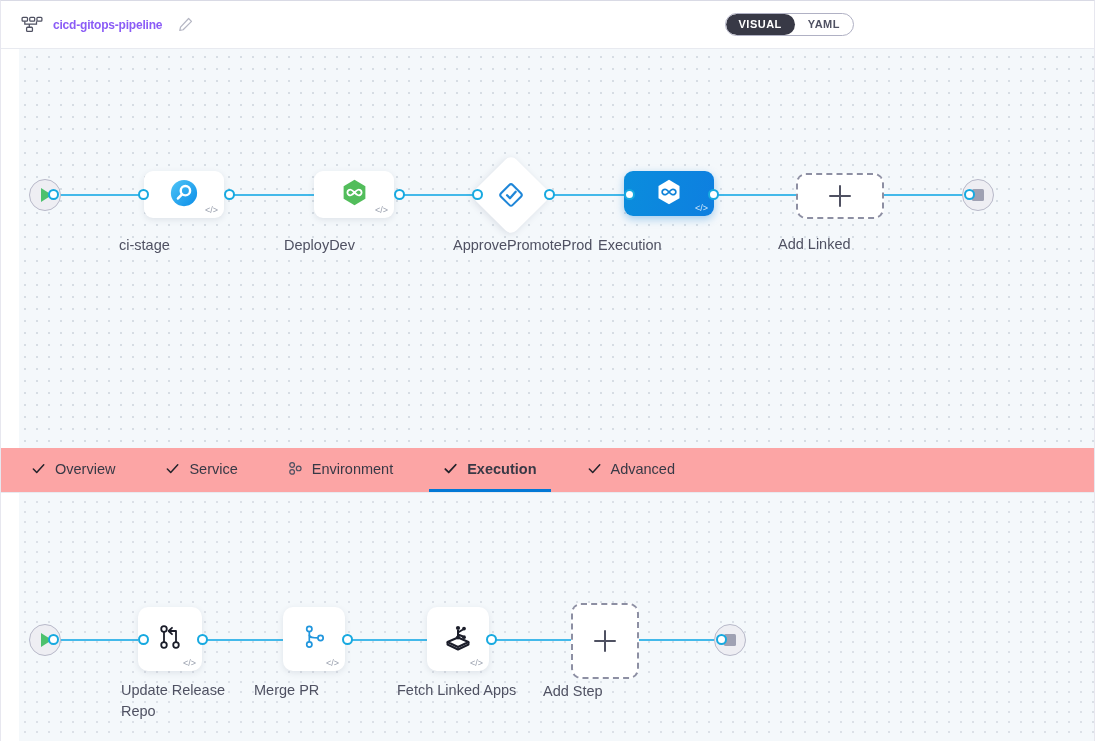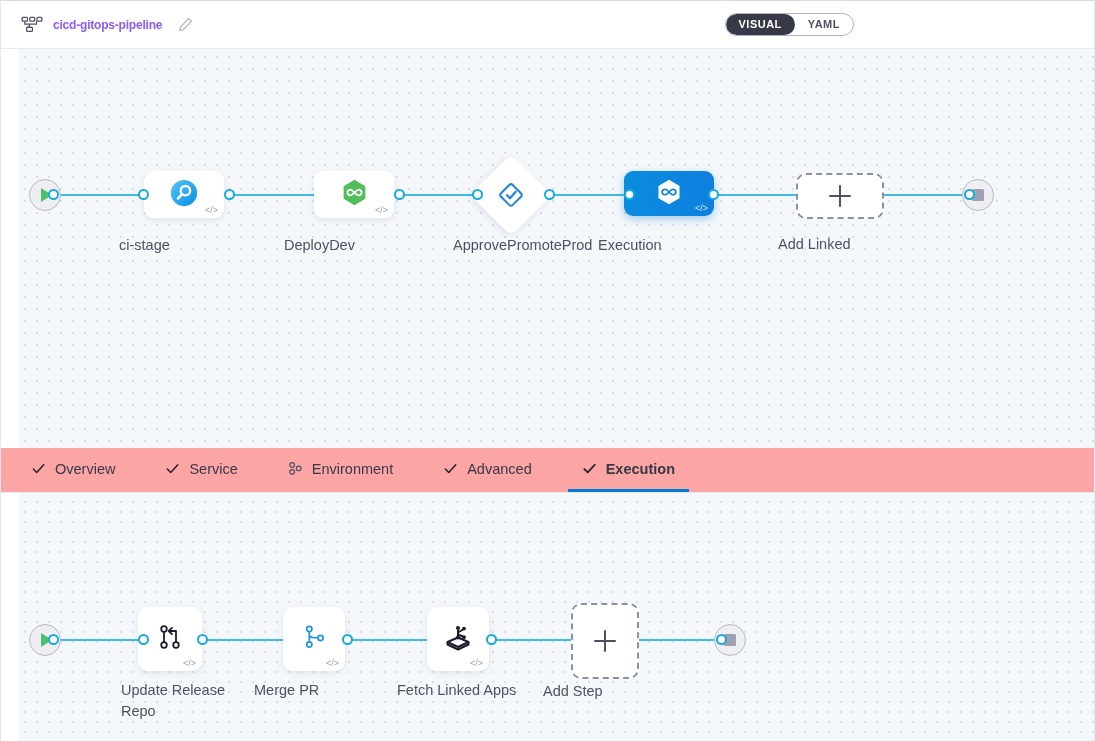--- a/index.html
+++ b/index.html
@@ -213,36 +213,36 @@
       <span>
         <svg class="tick" viewBox="0 0 16 16">
           <circle cx="4.4" cy="4.2" r="2.5" fill="none" stroke="#4f5162" stroke-width="1.3"></circle>
           <circle cx="4.4" cy="11.6" r="2.5" fill="none" stroke="#4f5162" stroke-width="1.3"></circle>
           <circle cx="11.4" cy="7.9" r="2.5" fill="none" stroke="#4f5162" stroke-width="1.3"></circle>
         </svg>
       </span>
       <span>Environment</span>
     </div>
 
+    <div class="tab active">
+      <span>
+        <svg class="tick" viewBox="0 0 16 16">
+            <path d="M2.5 8.6 6.1 12.2 13.6 4" fill="none" stroke="#22222a" stroke-width="1.9" stroke-linecap="round" stroke-linejoin="round"></path>
+          </svg>
+      </span>
+      <span>Execution</span>
+    </div>
+
     <div class="tab">
       <span>
         <svg class="tick" viewBox="0 0 16 16">
             <path d="M2.5 8.6 6.1 12.2 13.6 4" fill="none" stroke="#22222a" stroke-width="1.6" stroke-linecap="round" stroke-linejoin="round"></path>
           </svg>
       </span>
       <span>Advanced</span>
-    </div>
-
-    <div class="tab active">
-      <span>
-        <svg class="tick" viewBox="0 0 16 16">
-            <path d="M2.5 8.6 6.1 12.2 13.6 4" fill="none" stroke="#22222a" stroke-width="1.9" stroke-linecap="round" stroke-linejoin="round"></path>
-          </svg>
-      </span>
-      <span>Execution</span>
     </div>
   </div>
 
   <div class="canvas" id="step-canvas">
     <div class="dots"></div>
     <div class="leftrail"></div>
 
     <div class="edge" style="left:52px;top:146px;width:90px;"></div>
     <div class="edge" style="left:198px;top:146px;width:88px;"></div>
     <div class="edge" style="left:343px;top:146px;width:88px;"></div>

